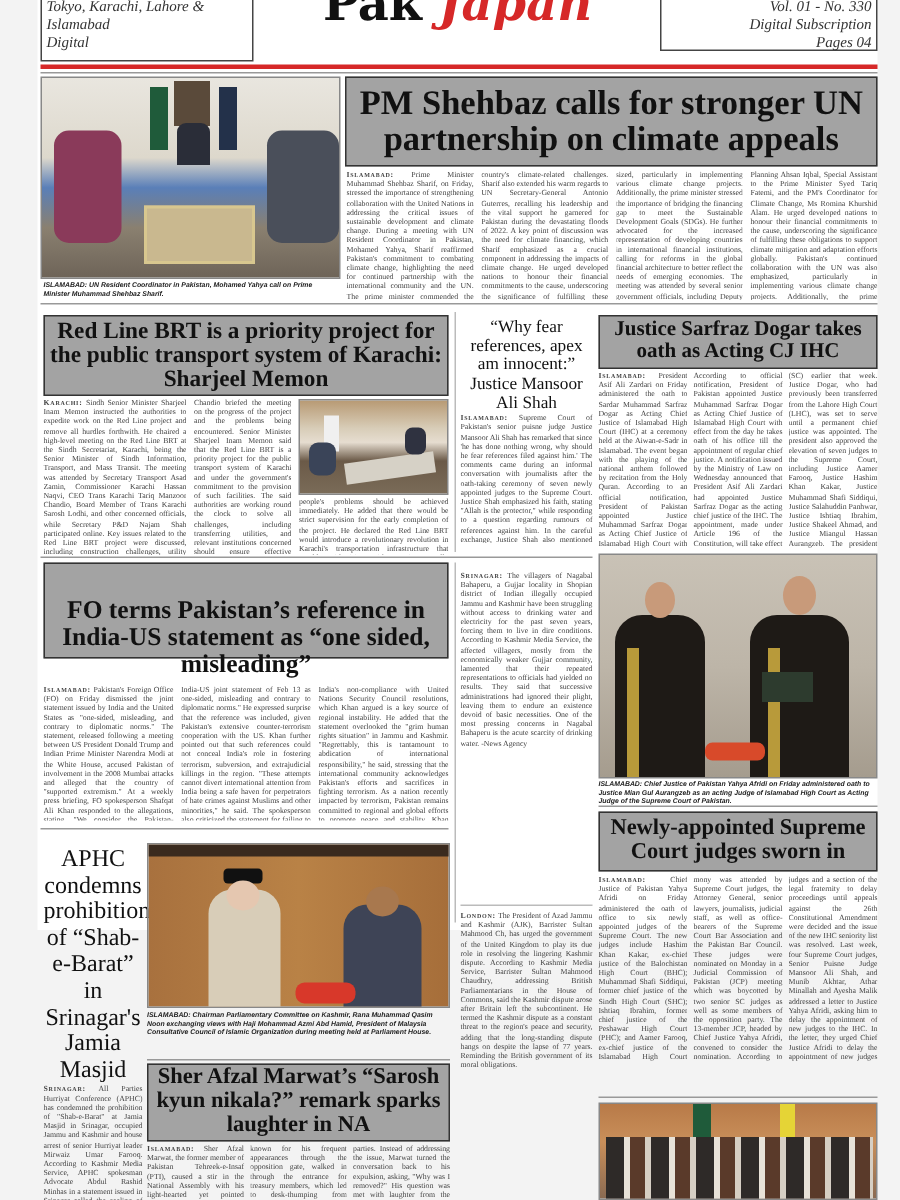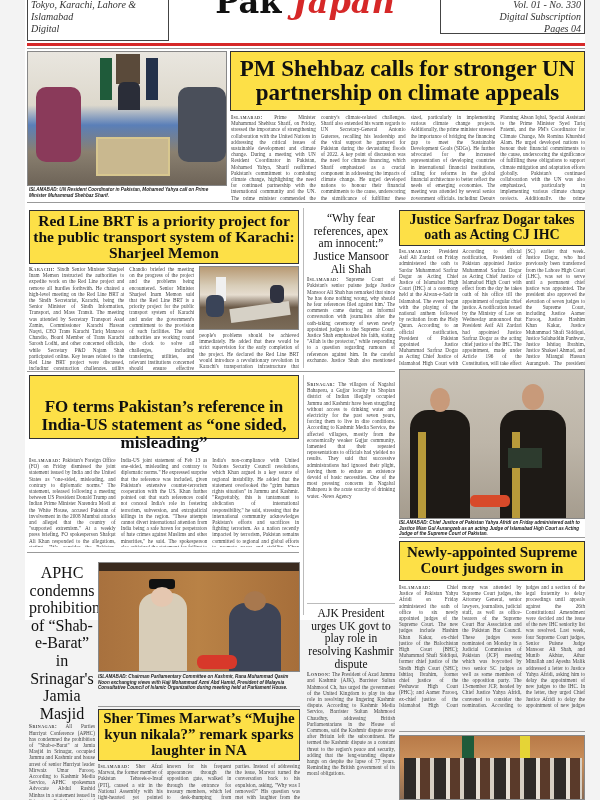--- a/index.html
+++ b/index.html
@@ -6,21 +6,21 @@
   body{width:600px;height:800px;overflow:hidden;background:#f3f3f3;font-family:"Liberation Serif",serif;color:#222;position:relative;}
   .page{position:absolute;left:25px;top:0;width:560px;height:620px;background:#fff;}
   .abs{position:absolute;}
   .box{border:1.5px solid #444;background:#fff;box-sizing:border-box;}
   .info{font-family:"Liberation Serif",serif;font-style:italic;font-size:10px;line-height:12px;color:#333;padding:2px 3px;}
   .mast1{font-family:"DejaVu Serif",serif;font-weight:bold;font-size:32px;line-height:32px;text-align:center;white-space:nowrap;}
   .mast2{font-family:"DejaVu Serif",serif;font-weight:bold;font-size:34px;line-height:34px;text-align:center;letter-spacing:1px;}
   .redline{background:#d62828;height:3px;}
   .greyline{background:#999;height:1px;}
   .hl{font-family:"Liberation Serif",serif;font-weight:bold;color:#111;text-align:center;line-height:1.05;}
-  .hlbox{border:1.5px solid #333;box-sizing:border-box;background:#fde047;display:flex;align-items:center;justify-content:center;}
+  .hlbox{border:1.5px solid #333;box-sizing:border-box;background:#a3a3a3;display:flex;align-items:center;justify-content:center;}
   .hl-plain{font-family:"Liberation Serif",serif;color:#111;text-align:center;line-height:1.1;}
   .body{font-family:"Liberation Serif",serif;font-size:5.2px;line-height:6.2px;color:#444;text-align:justify;overflow:hidden;}
   .body b{font-variant:small-caps;letter-spacing:.5px;}
   .photo{overflow:hidden;box-sizing:border-box;border:1px solid #888;}
   .caption{font-family:"Liberation Sans",sans-serif;font-weight:bold;font-style:italic;font-size:4.6px;line-height:5.6px;color:#222;}
   .cols{display:flex;gap:5px;}
   .cols > div{flex:1;}
 </style>
 </head>
 <body>
@@ -142,21 +142,20 @@
     <div class="abs" style="left:50px;top:16px;width:26px;height:10px;background:#111;border-radius:3px;"></div>
     <div class="abs" style="left:52px;top:24px;width:22px;height:20px;background:#e5c7b0;border-radius:50%;"></div>
     <div class="abs" style="left:130px;top:40px;width:52px;height:70px;background:#3e4456;border-radius:16px 16px 0 0;"></div>
     <div class="abs" style="left:145px;top:28px;width:22px;height:20px;background:#a8784e;border-radius:50%;"></div>
     <div class="abs" style="left:98px;top:92px;width:40px;height:14px;background:#d8382a;border-radius:6px;"></div>
   </div>
   <div class="abs caption" style="left:73px;top:674px;width:202px;">ISLAMABAD: Chairman Parliamentary Committee on Kashmir, Rana Muhammad Qasim Noon exchanging views with Haji Mohammad Azmi Abd Hamid, President of Malaysia Consultative Council of Islamic Organization during meeting held at Parliament House.</div>
 
   <div class="abs" style="left:282px;top:560px;width:1px;height:0;"></div>
   <div class="abs" style="left:282px;top:603px;width:88px;border-top:1px solid #bbb;padding-top:3px;">
-    <div class="hl-plain" style="font-size:11.5px;">AJK President urges UK govt to play role in resolving Kashmir dispute</div>
     <div class="body" style="height:150px;margin-top:1px;"><b>London:</b> <span>The President of Azad Jammu and Kashmir (AJK), Barrister Sultan Mahmood Ch, has urged the government of the United Kingdom to play its due role in resolving the lingering Kashmir dispute. According to Kashmir Media Service, Barrister Sultan Mahmood Chaudhry, addressing British Parliamentarians in the House of Commons, said the Kashmir dispute arose after Britain left the subcontinent. He termed the Kashmir dispute as a constant threat to the region's peace and security, adding that the long-standing dispute hangs on despite the lapse of 77 years. Reminding the British government of its moral obligations.</span></div>
   </div>
 
   <div class="abs greyline" style="left:374px;top:537px;width:186px;"></div>
   <div class="abs hlbox" style="left:374px;top:541px;width:186px;height:40px;">
     <div class="hl" style="font-size:15px;">Newly-appointed Supreme Court judges sworn in</div>
   </div>
   <div class="abs cols" style="left:374px;top:584px;width:186px;height:124px;gap:4px;">
     <div class="body"><b>Islamabad:</b> <span>Chief Justice of Pakistan Yahya Afridi on Friday administered the oath of office to six newly appointed judges of the Supreme Court. The new judges include Hashim Khan Kakar, ex-chief justice of the Balochistan High Court (BHC); Muhammad Shafi Siddiqui, former chief justice of the Sindh High Court (SHC); Ishtiaq Ibrahim, former chief justice of the Peshawar High Court (PHC); and Aamer Farooq, ex-chief justice of the Islamabad High Court (IHC). SHC Justice Salahuddin Panhwar and PHC Justice Shakeel Ahmad also took the oath as judges of the Supreme Court. In addition, CJP Yahya Afridi administered the oath to Justice Mian Gul Hassan Aurangzeb as an acting judge of the apex court. The cere-</span></div>
     <div class="body">mony was attended by Supreme Court judges, the Attorney General, senior lawyers, journalists, judicial staff, as well as office-bearers of the Supreme Court Bar Association and the Pakistan Bar Council. These judges were nominated on Monday in a Judicial Commission of Pakistan (JCP) meeting which was boycotted by two senior SC judges as well as some members of the opposition party. The 13-member JCP, headed by Chief Justice Yahya Afridi, convened to consider the nomination. According to the Supreme Court's website, the nominations were approved by a majority vote. The meeting was held despite demands from some</div>
@@ -164,21 +163,21 @@
   </div>
   <div class="abs greyline" style="left:374px;top:731px;width:186px;"></div>
   <div class="abs photo" style="left:374px;top:735px;width:186px;height:65px;background:linear-gradient(180deg,#b87a48 0%,#c98f5a 40%,#8a6a52 100%);">
     <div class="abs" style="left:120px;top:0;width:10px;height:28px;background:#e5d436;"></div>
     <div class="abs" style="left:62px;top:0;width:12px;height:30px;background:#1f5b3a;"></div>
     <div class="abs" style="left:4px;top:22px;width:178px;height:43px;background:repeating-linear-gradient(90deg,#2e2a28 0 12px,#e8e2d8 12px 16px,#5a3a2a 16px 26px,#d6cfc4 26px 30px);"></div>
   </div>
 
   <div class="abs greyline" style="left:73px;top:706px;width:202px;"></div>
   <div class="abs hlbox" style="left:73px;top:709px;width:202px;height:52px;">
-    <div class="hl" style="font-size:15px;padding:0 4px;">Sher Times Marwat’s “Mujhe kyun nikala?” remark sparks laughter in NA</div>
+    <div class="hl" style="font-size:15px;padding:0 4px;">Sher Afzal Marwat’s “Sarosh kyun nikala?” remark sparks laughter in NA</div>
   </div>
   <div class="abs cols" style="left:73px;top:763px;width:202px;height:37px;gap:4px;">
     <div class="body"><b>Islamabad:</b> <span>Sher Afzal Marwat, the former member of Pakistan Tehreek-e-Insaf (PTI), caused a stir in the National Assembly with his light-hearted yet pointed remark, "Mujhe kyun nikala?"</span></div>
     <div class="body">known for his frequent appearances through the opposition gate, walked in through the entrance for treasury members, which led to desk-thumping from government members.</div>
     <div class="body">parties. Instead of addressing the issue, Marwat turned the conversation back to his expulsion, asking, "Why was I removed?" His question was met with laughter from the government side, while</div>
   </div>
 
 </div>
 
 </body></html>

